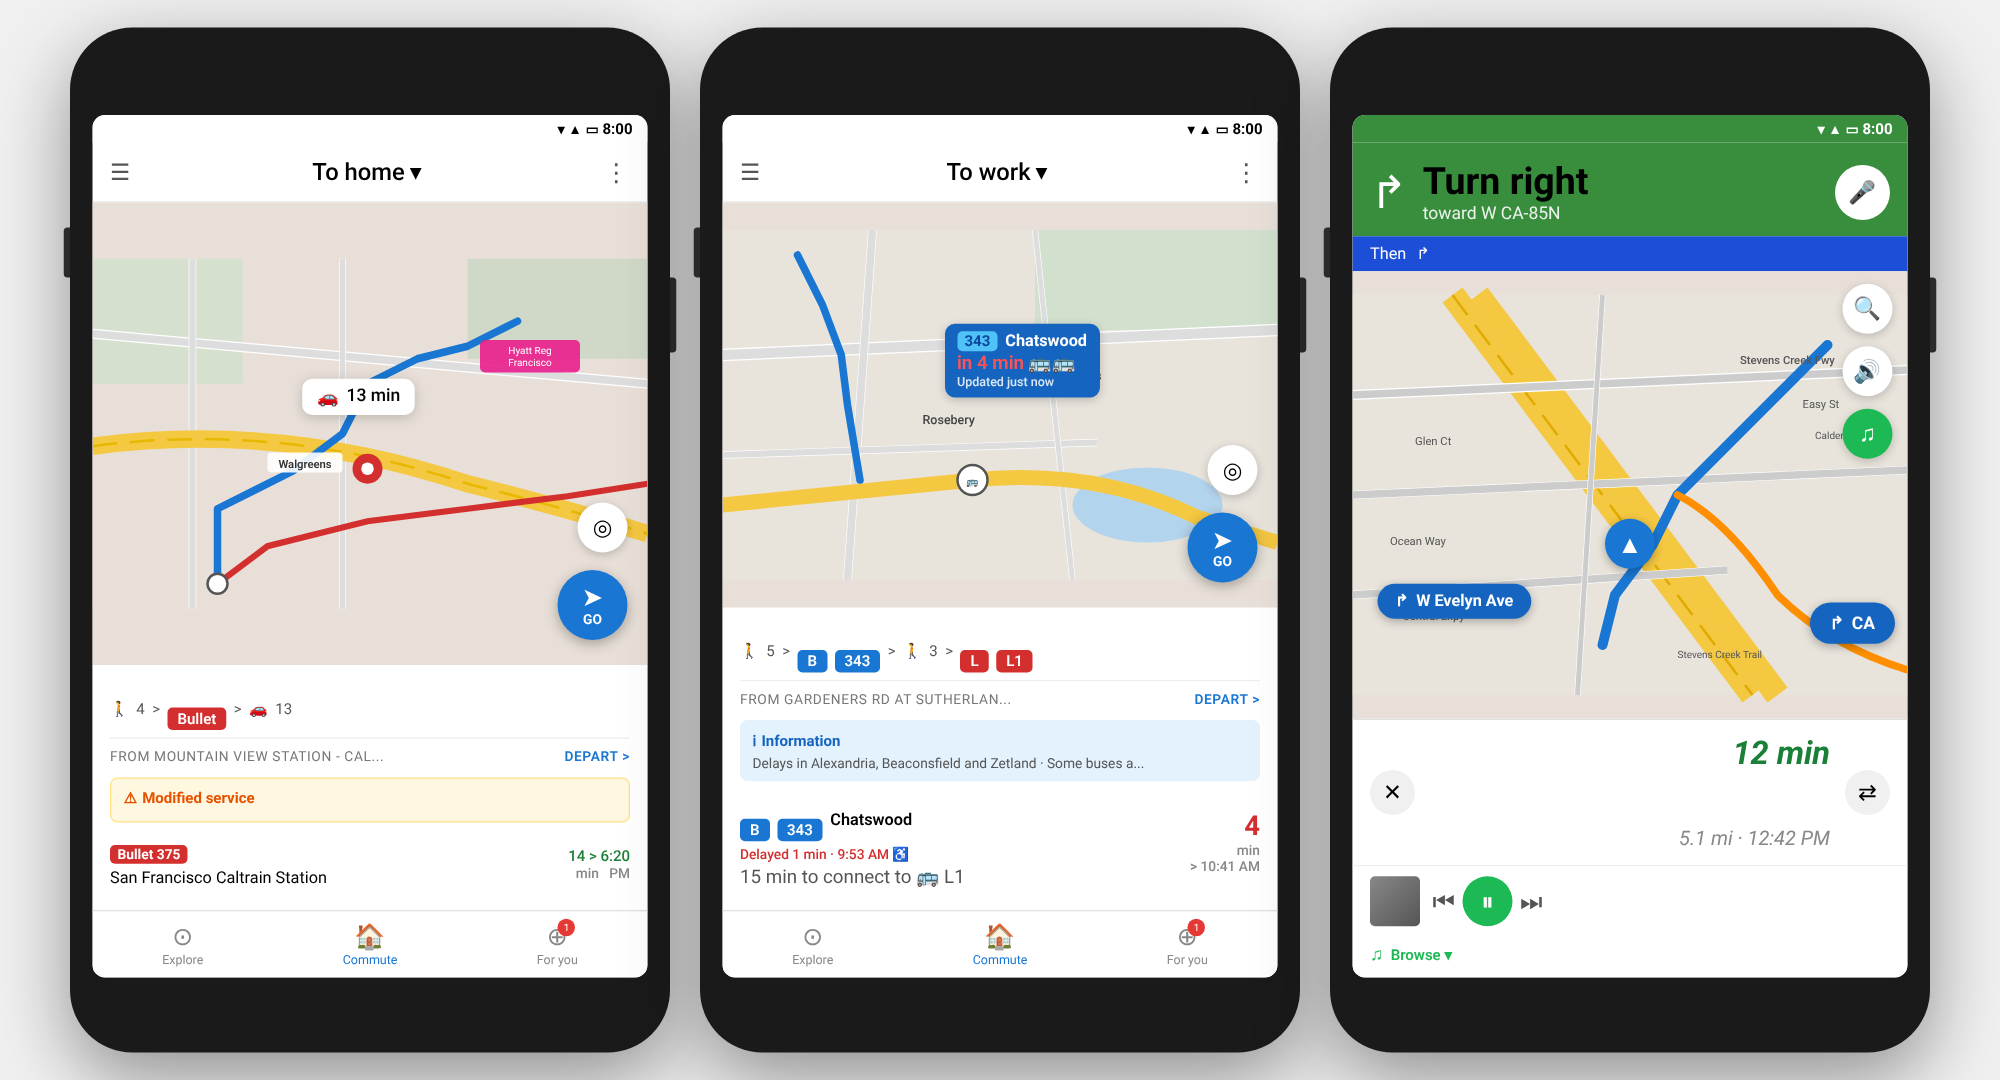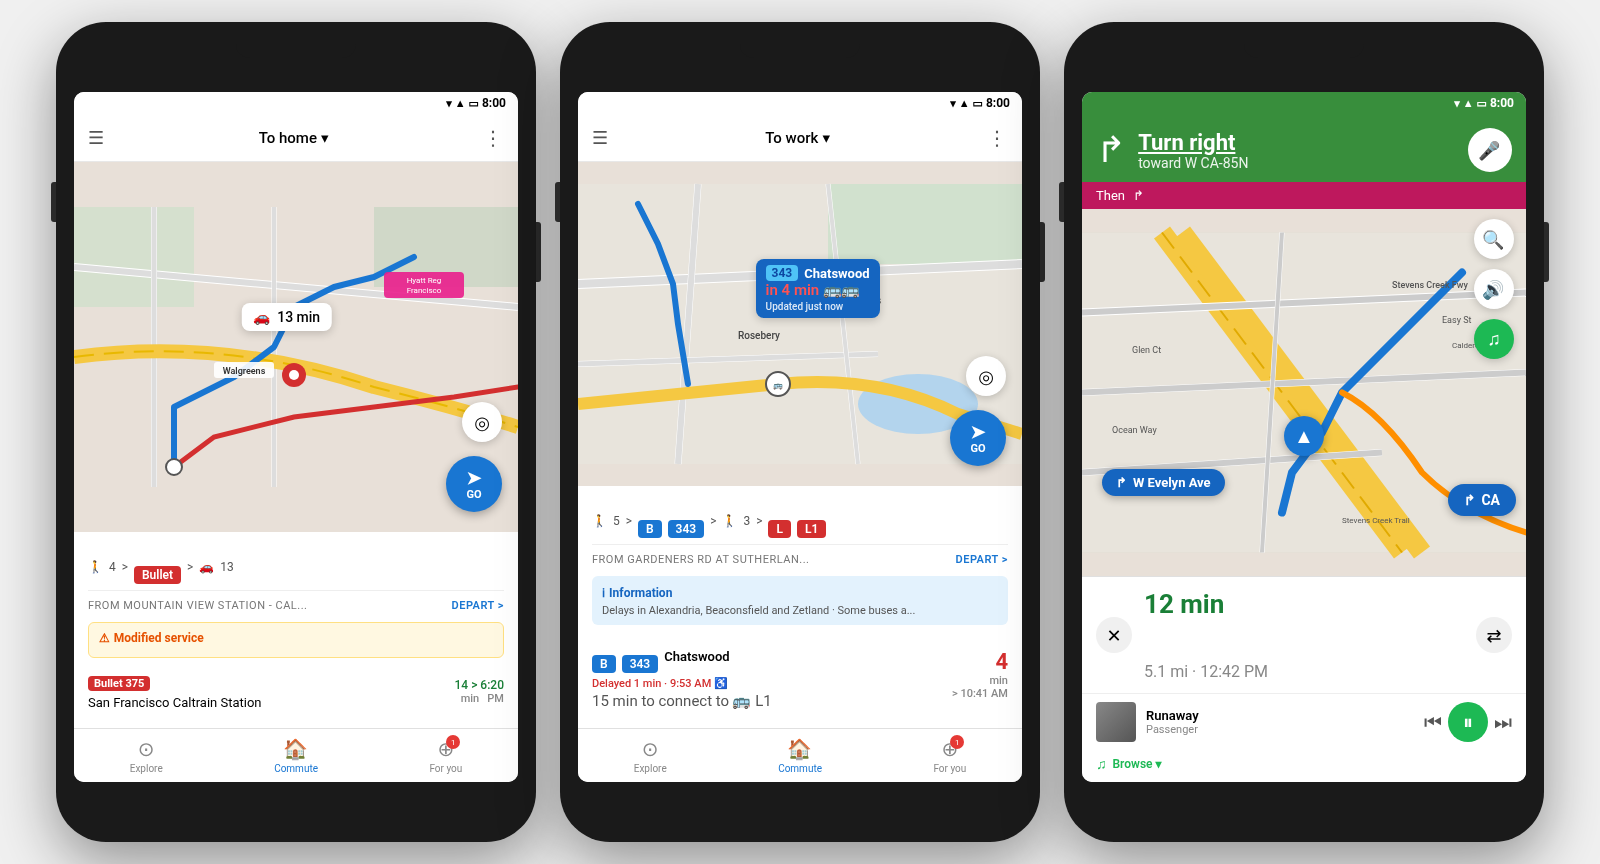--- a/index.html
+++ b/index.html
@@ -92,21 +92,21 @@
     
     .app-header {
       display: flex;
       align-items: center;
       justify-content: space-between;
       padding: 8px 14px;
       height: 48px;
       border-bottom: 1px solid #e8e8e8;
     }
     .header-title {
-      font-size: 15px;
+      font-size: 19px;
       font-weight: 500;
       display: flex;
       align-items: center;
       gap: 4px;
     }
     .hamburger-icon { font-size: 18px; color: #555; }
     .more-icon { font-size: 20px; color: #555; letter-spacing: 1px; }
 
     
     .map-area {
@@ -293,34 +293,34 @@
       align-items: center;
       gap: 12px;
       flex-shrink: 0;
     }
     .turn-arrow {
       color: #fff;
       font-size: 36px;
       line-height: 1;
     }
     .turn-info { flex: 1; }
-    .turn-title { color: #ffffff; font-size: 22px; font-weight: 700; text-decoration: underline; }
+    .turn-title { color: #000000; font-size: 30px; font-weight: 700; }
     .turn-subtitle { color: rgba(255,255,255,0.9); font-size: 14px; }
     .mic-button {
       width: 44px;
       height: 44px;
       border-radius: 50%;
       background: #fff;
       display: flex;
       align-items: center;
       justify-content: center;
       font-size: 20px;
     }
     .then-bar {
-      background: #be185d;
+      background: #1d4ed8;
       padding: 6px 14px;
       display: flex;
       align-items: center;
       gap: 8px;
       font-size: 13px;
       color: #fff;
       flex-shrink: 0;
     }
 
     
@@ -372,21 +372,21 @@
       width: 36px;
       height: 36px;
       border-radius: 50%;
       background: #f0f0f0;
       display: flex;
       align-items: center;
       justify-content: center;
       font-size: 18px;
       cursor: pointer;
     }
-    .stats-center { flex: 1; text-align: left; }
+    .stats-center { flex: 1; text-align: right; font-style: italic; }
     .stats-time { font-size: 26px; font-weight: 700; color: #1a7f37; }
     .stats-detail { font-size: 16px; color: #888; margin-top: 43px; }
     .routes-btn {
       width: 36px;
       height: 36px;
       border-radius: 50%;
       background: #f0f0f0;
       display: flex;
       align-items: center;
       justify-content: center;
@@ -888,24 +888,20 @@
             <div class="stats-center">
               <div class="stats-time">12 min</div>
               <div class="stats-detail">5.1 mi · 12:42 PM</div>
             </div>
             <div class="routes-btn">
               <span>⇄</span>
             </div>
           </div>
           <div class="music-row">
             <div class="album-thumb"></div>
-            <div class="music-info">
-              <div class="music-title">Runaway</div>
-              <div class="music-artist">Passenger</div>
-            </div>
             <div class="music-controls">
               <span class="ctrl-btn">⏮</span>
               <div class="play-btn">
                 <span>⏸</span>
               </div>
               <span class="ctrl-btn">⏭</span>
             </div>
           </div>
           <div class="browse-row">
             <span class="spotify-s">♫</span>

